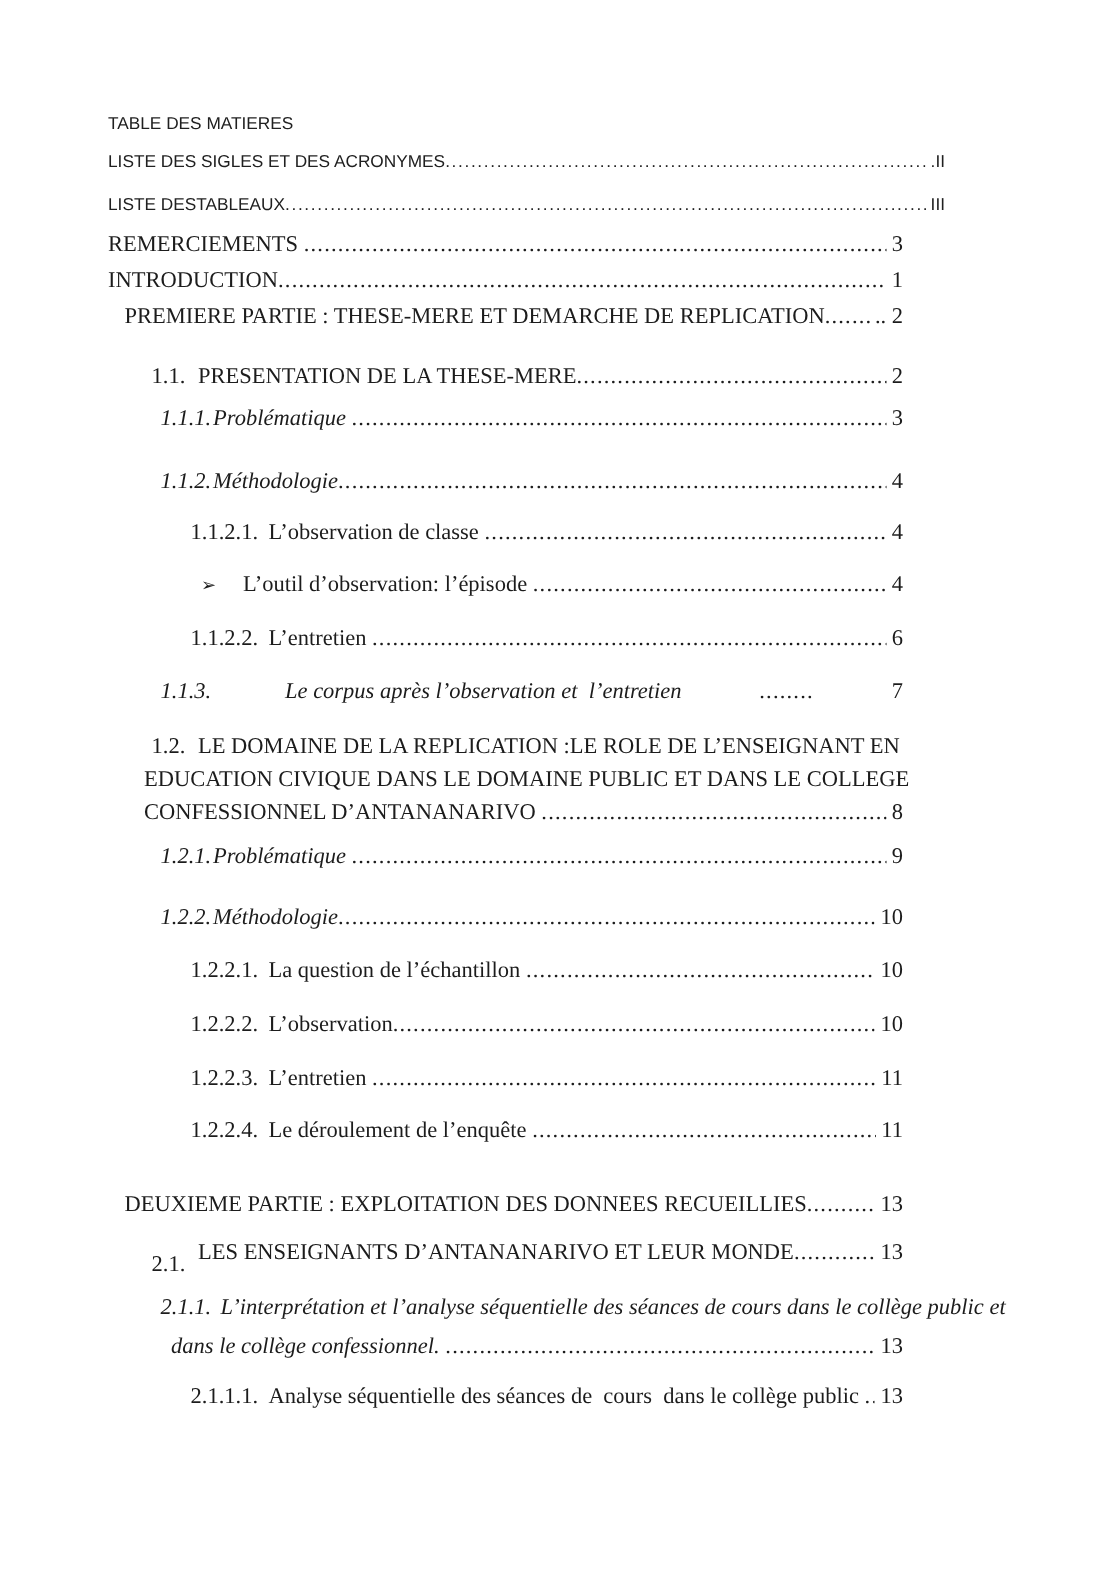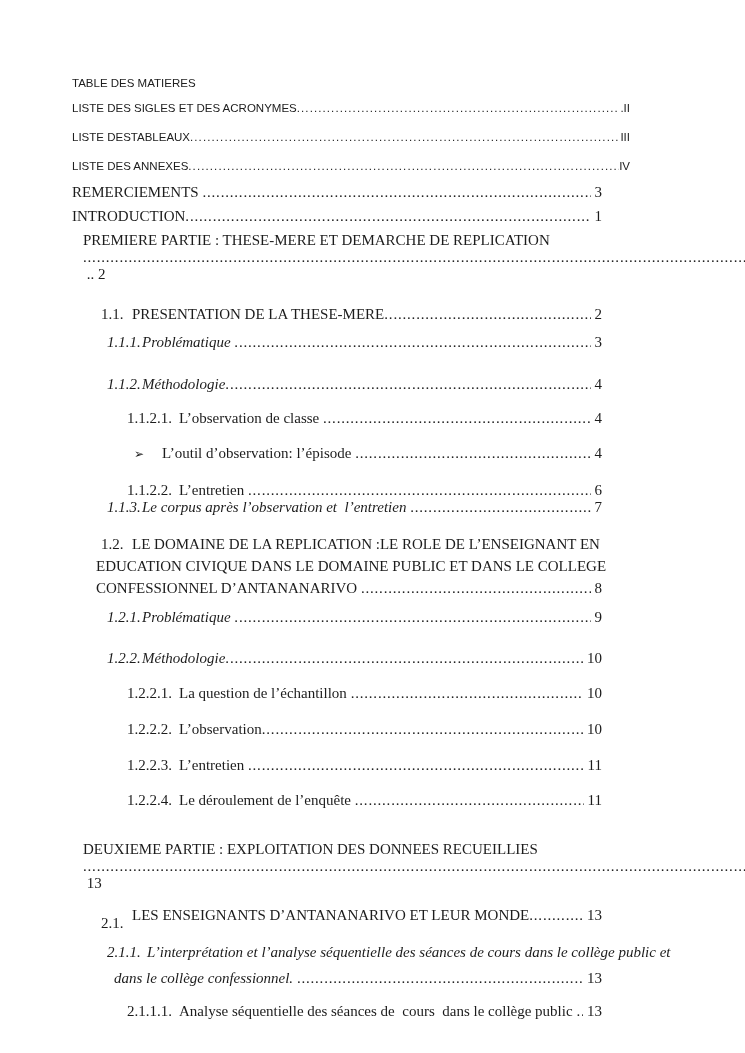--- a/index.html
+++ b/index.html
@@ -44,21 +44,21 @@
   .r-sans .dots::after{letter-spacing:1.1px;}
 
   
   .ser{
     font-family:"Liberation Serif","DejaVu Serif",serif;
     font-size:15px;
     line-height:17px;
   }
   .sr{margin-right:28px;} 
 
-  .r-part{padding-left:11px;flex-direction:column;}
+  .r-part{padding-left:11px;}
   .r-sec{padding-left:29px;}      .r-sec .num{width:31px;margin-top:16px;}
   .r-sub{padding-left:35px;font-style:italic;} .r-sub .num{width:35px;}
   .r-subsub{padding-left:55px;}   .r-subsub .num{width:52px;}
   .r-bullet{padding-left:62px;}
   .r-bullet .num{width:28px;font-family:"DejaVu Sans",sans-serif;font-size:12px;}
 
   .r-sub .dots,.r-sub .pg{font-style:normal;}
 
   
   .r-sec-multi{padding-left:24px;line-height:22px;}
@@ -73,31 +73,30 @@
 </style>
 </head>
 <body>
 
 <div class="page">
   <div class="toc">
     <div class="row r-title">TABLE DES MATIERES</div>
     <div id="toc-list">
         <div class="row r-sans" style="margin-top: 9px;"><span class="lbl">LISTE DES SIGLES ET DES ACRONYMES</span><span class="dots"></span><span class="pg"> .II</span></div>
         <div class="row r-sans" style="margin-top: 13px;"><span class="lbl">LISTE DESTABLEAUX</span><span class="dots"></span><span class="pg">III</span></div>
-        <div class="row r-sans" style="margin-top: 13px;"><span class="lbl">LISTE DES ANNEXES</span><span class="dots"></span><span class="pg">IV</span></div>
         <div class="row ser sr r-top" style="margin-top: 10px;"><span class="lbl">REMERCIEMENTS </span><span class="dots"></span><span class="pg"> 3</span></div>
         <div class="row ser sr r-top" style="margin-top: 7px;"><span class="lbl">INTRODUCTION</span><span class="dots"></span><span class="pg"> 1</span></div>
         <div class="row ser sr r-part" style="margin-top: 7px;"><span class="lbl">PREMIERE PARTIE : THESE-MERE ET DEMARCHE DE REPLICATION</span><span class="dots"></span><span class="pg"> .. 2</span></div>
         <div class="row ser sr r-sec" style="margin-top: 7px;"><span class="num">1.1.</span><span class="lbl">PRESENTATION DE LA THESE-MERE</span><span class="dots"></span><span class="pg"> 2</span></div>
         <div class="row ser sr r-sub" style="margin-top: 11px;"><span class="num">1.1.1.</span><span class="lbl">Problématique </span><span class="dots"></span><span class="pg"> 3</span></div>
         <div class="row ser sr r-sub" style="margin-top: 25px;"><span class="num">1.1.2.</span><span class="lbl">Méthodologie</span><span class="dots"></span><span class="pg"> 4</span></div>
         <div class="row ser sr r-subsub" style="margin-top: 17px;"><span class="num">1.1.2.1.</span><span class="lbl">L’observation de classe </span><span class="dots"></span><span class="pg"> 4</span></div>
         <div class="row ser sr r-bullet" style="margin-top: 18px;"><span class="num">➢</span><span class="lbl">L’outil d’observation: l’épisode </span><span class="dots"></span><span class="pg"> 4</span></div>
         <div class="row ser sr r-subsub" style="margin-top: 19px;"><span class="num">1.1.2.2.</span><span class="lbl">L’entretien </span><span class="dots"></span><span class="pg"> 6</span></div>
-        <div class="row ser sr r-sub" style=""><span class="num">1.1.3.</span><span class="lbl">Le corpus après l’observation et  l’entretien </span><span class="dots"></span><span class="pg"> 7</span></div>
+        <div class="row ser sr r-sub" style="margin-top: 18px; gap: 48px;"><span class="num">1.1.3.</span><span class="lbl">Le corpus après l’observation et  l’entretien </span><span class="dots"></span><span class="pg"> 7</span></div>
         <div class="ser sr r-sec-multi" style="margin-top: 17px;">
           <div class="ml-line"><span class="num">1.2.</span><span class="lbl">LE DOMAINE DE LA REPLICATION :LE ROLE DE L’ENSEIGNANT EN</span></div>
           <div class="ml-line"><span class="lbl">EDUCATION CIVIQUE DANS LE DOMAINE PUBLIC ET DANS LE COLLEGE</span></div>
           <div class="ml-line ml-last"><span class="lbl">CONFESSIONNEL D’ANTANANARIVO </span><span class="dots"></span><span class="pg"> 8</span></div>
         </div>
         <div class="row ser sr r-sub" style="margin-top: 10px;"><span class="num">1.2.1.</span><span class="lbl">Problématique </span><span class="dots"></span><span class="pg"> 9</span></div>
         <div class="row ser sr r-sub" style="margin-top: 24px;"><span class="num">1.2.2.</span><span class="lbl">Méthodologie</span><span class="dots"></span><span class="pg"> 10</span></div>
         <div class="row ser sr r-subsub" style="margin-top: 18px;"><span class="num">1.2.2.1.</span><span class="lbl">La question de l’échantillon </span><span class="dots"></span><span class="pg"> 10</span></div>
         <div class="row ser sr r-subsub" style="margin-top: 19px;"><span class="num">1.2.2.2.</span><span class="lbl">L’observation</span><span class="dots"></span><span class="pg"> 10</span></div>
         <div class="row ser sr r-subsub" style="margin-top: 19px;"><span class="num">1.2.2.3.</span><span class="lbl">L’entretien </span><span class="dots"></span><span class="pg"> 11</span></div>

